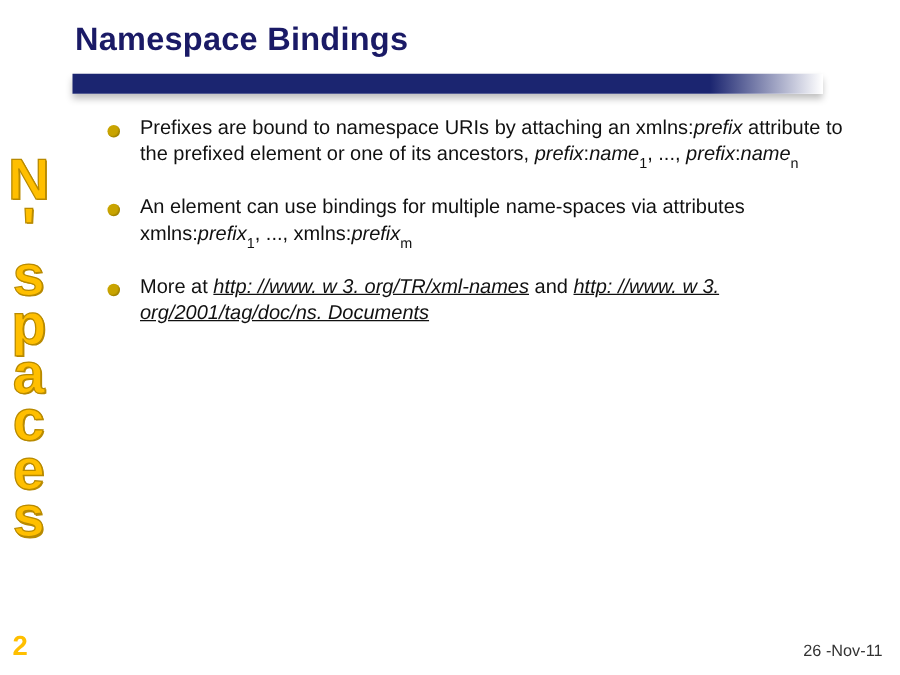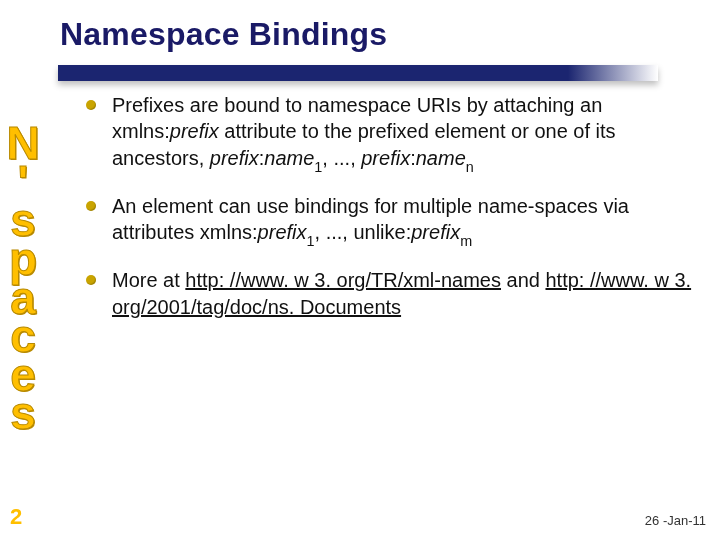--- a/index.html
+++ b/index.html
@@ -15,21 +15,21 @@
     position: relative;
     width: 720px;
     height: 540px;
     background: #fff;
     box-sizing: border-box;
   }
   .title-wrap {
     padding: 16px 0 6px 60px;
   }
   .title {
-    font-size: 32px;
+    font-size: 26px;
     font-weight: bold;
     color: #1a1a66;
     letter-spacing: 0.2px;
   }
   .title-underline {
     margin-top: 6px;
     height: 16px;
     width: 600px;
     margin-left: 58px;
     background: linear-gradient(to right, #1b2570 0%, #1b2570 85%, rgba(27,37,112,0) 100%);
@@ -60,37 +60,37 @@
   ul.bullets {
     list-style: none;
     margin: 0;
     padding: 0;
   }
   ul.bullets > li {
     position: relative;
     padding-left: 28px;
     margin-bottom: 18px;
     color: #111;
-    font-size: 20px;
+    font-size: 16px;
     line-height: 1.32;
   }
   ul.bullets > li::before {
     content: "";
     position: absolute;
     left: 2px;
     top: 8px;
     width: 10px;
     height: 10px;
     background: #c9a400;
     border-radius: 50%;
     box-shadow: inset -1px -1px 1px rgba(0,0,0,0.2);
   }
   .i { font-style: italic; }
   .sub { font-size: 0.72em; vertical-align: sub; position: relative; top: 2px; }
-  .u { text-decoration: underline; }
+  .u { text-decoration: underline; font-style: italic; }
   .slide-number {
     position: absolute;
     left: 10px;
     bottom: 10px;
     color: #ffbf00;
     font-size: 22px;
     font-weight: bold;
   }
   .footer-course {
     position: absolute;
@@ -132,26 +132,26 @@
 
   <div class="content">
     <ul class="bullets">
 
       <li>
         <span>Prefixes are bound to namespace URIs by attaching an xmlns:</span><span class="i">prefix</span><span> attribute to the prefixed element or one of its ancestors, </span><span class="i">prefix</span><span>:</span><span class="i">name</span><span class="sub">1</span><span>, ..., </span><span class="i">prefix</span><span>:</span><span class="i">name</span><span class="sub">n</span>
       </li>
 
 
       <li>
-        <span>An element can use bindings for multiple name-spaces via attributes xmlns:</span><span class="i">prefix</span><span class="sub">1</span><span>, ..., unlike:</span><span class="i">prefix</span><span class="sub">m</span>
+        <span>An element can use bindings for multiple name-spaces via attributes xmlns:</span><span class="i">prefix</span><span class="sub">1</span><span>, ..., xmlns:</span><span class="i">prefix</span><span class="sub">m</span>
       </li>
 
       <li>
         <span>More at </span><span class="u">http: //www. w 3. org/TR/xml-names</span><span> and </span><span class="u">http: //www. w 3. org/2001/tag/doc/ns. Documents</span>
       </li>
 
     </ul>
   </div>
 
   <div class="slide-number">2</div>
-  <div class="footer-date">26 -Jan-11</div>
+  <div class="footer-date">26 -Nov-11</div>
 
 </div>
 
 </body></html>

